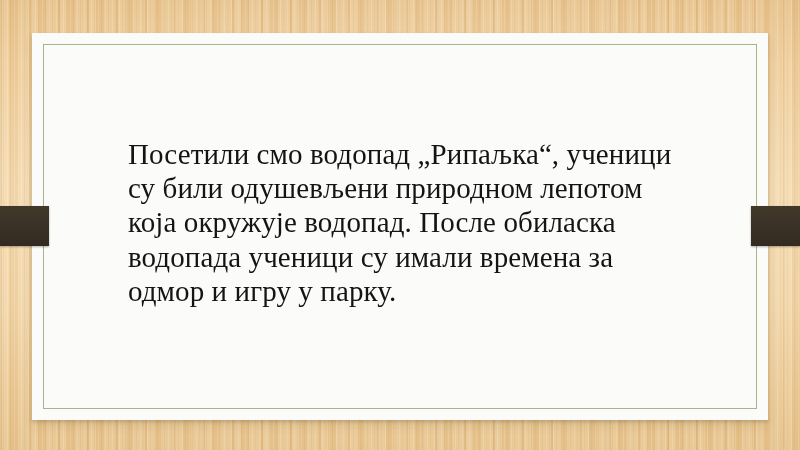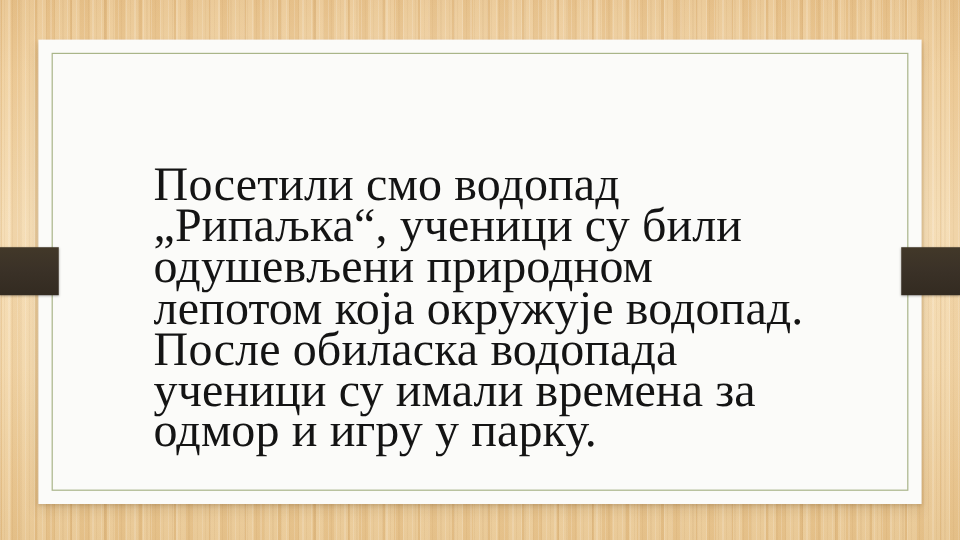--- a/index.html
+++ b/index.html
@@ -108,21 +108,21 @@
     width: 49px;
   }
 
   
   #body-text {
     position: absolute;
     left: 96px;
     top: 104px;
     width: 560px;
     font-family: "Liberation Serif", serif;
-    font-size: 40px;
+    font-size: 29px;
     line-height: 34.2px;
     color: #141414;
     letter-spacing: 0.1px;
     text-align: left;
     white-space: pre-wrap;
   }
 </style>
 </head>
 <body>
 

